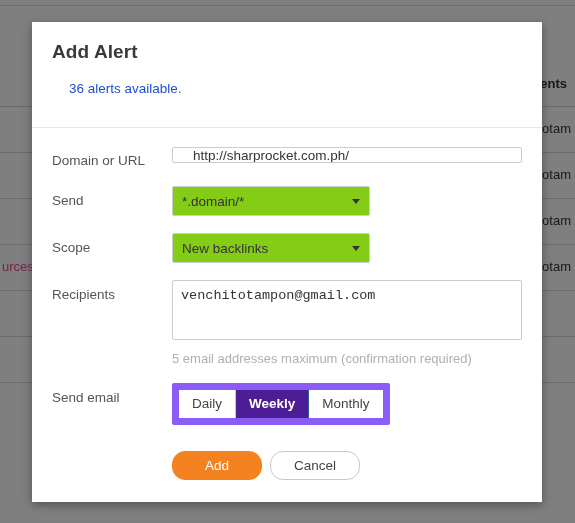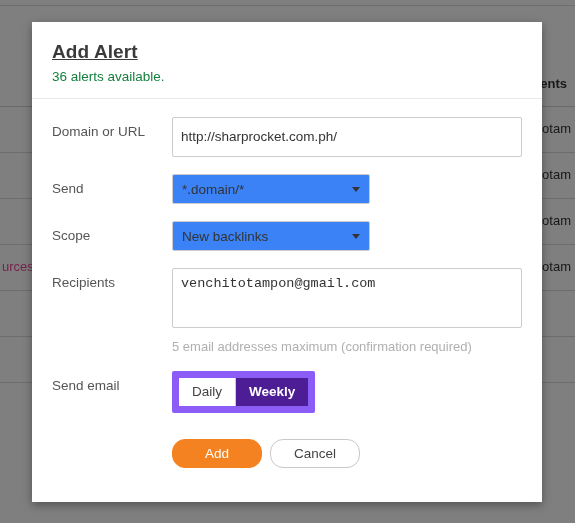--- a/index.html
+++ b/index.html
@@ -91,26 +91,25 @@
     padding: 18px 20px 14px 20px;
     border-bottom: 1px solid #e8e8e8;
   }
   .modal-title {
     font-size: 19px;
     font-weight: bold;
     color: #3a3a3a;
     line-height: 1.25;
     margin: 0 0 5px 0;
     letter-spacing: 0.1px;
-    text-decoration: underline;
   }
   .modal-subtitle {
     font-size: 13.5px;
-    color: #15803d;
-    margin: 0;
+    color: #1d4ed8;
+    margin: 17px;
   }
   .modal-body {
     padding: 18px 20px 0 20px;
   }
 
   .form-row {
     display: flex;
     align-items: flex-start;
     margin-bottom: 17px;
   }
@@ -121,40 +120,40 @@
     color: #555;
     padding-top: 7px;
     line-height: 1.2;
   }
   .form-control-wrap {
     flex: 1;
   }
 
   input.text-input {
     width: 350px;
-    height: 40px;
+    height: 16px;
     box-sizing: border-box;
     border: 1px solid #ccc;
     border-radius: 2px;
-    padding: 0 8px;
+    padding: 0 20px;
     font-size: 13.5px;
     color: #333;
     font-family: "Liberation Sans", sans-serif;
     background: #fff;
     outline: none;
   }
 
   .select-box {
     position: relative;
     width: 198px;
     height: 30px;
     box-sizing: border-box;
     border: 1px solid #ccc;
     border-radius: 2px;
-    background: #3b82f6;
+    background: #84cc16;
     cursor: pointer;
   }
   .select-value {
     position: absolute;
     left: 9px;
     top: 7px;
     font-size: 13.5px;
     color: #333;
     white-space: nowrap;
   }
@@ -321,20 +320,21 @@
         <div class="help-text">5 email addresses maximum (confirmation required)</div>
       </div>
     </div>
 
     <div class="form-row">
       <div class="form-label">Send email</div>
       <div class="form-control-wrap">
         <div class="segmented">
           <div class="seg-btn">Daily</div>
           <div class="seg-btn active">Weekly</div>
+          <div class="seg-btn">Monthly</div>
         </div>
       </div>
     </div>
 
     <div class="modal-actions">
       <div class="btn btn-primary">Add</div>
       <div class="btn btn-default">Cancel</div>
     </div>
 
   </div>

